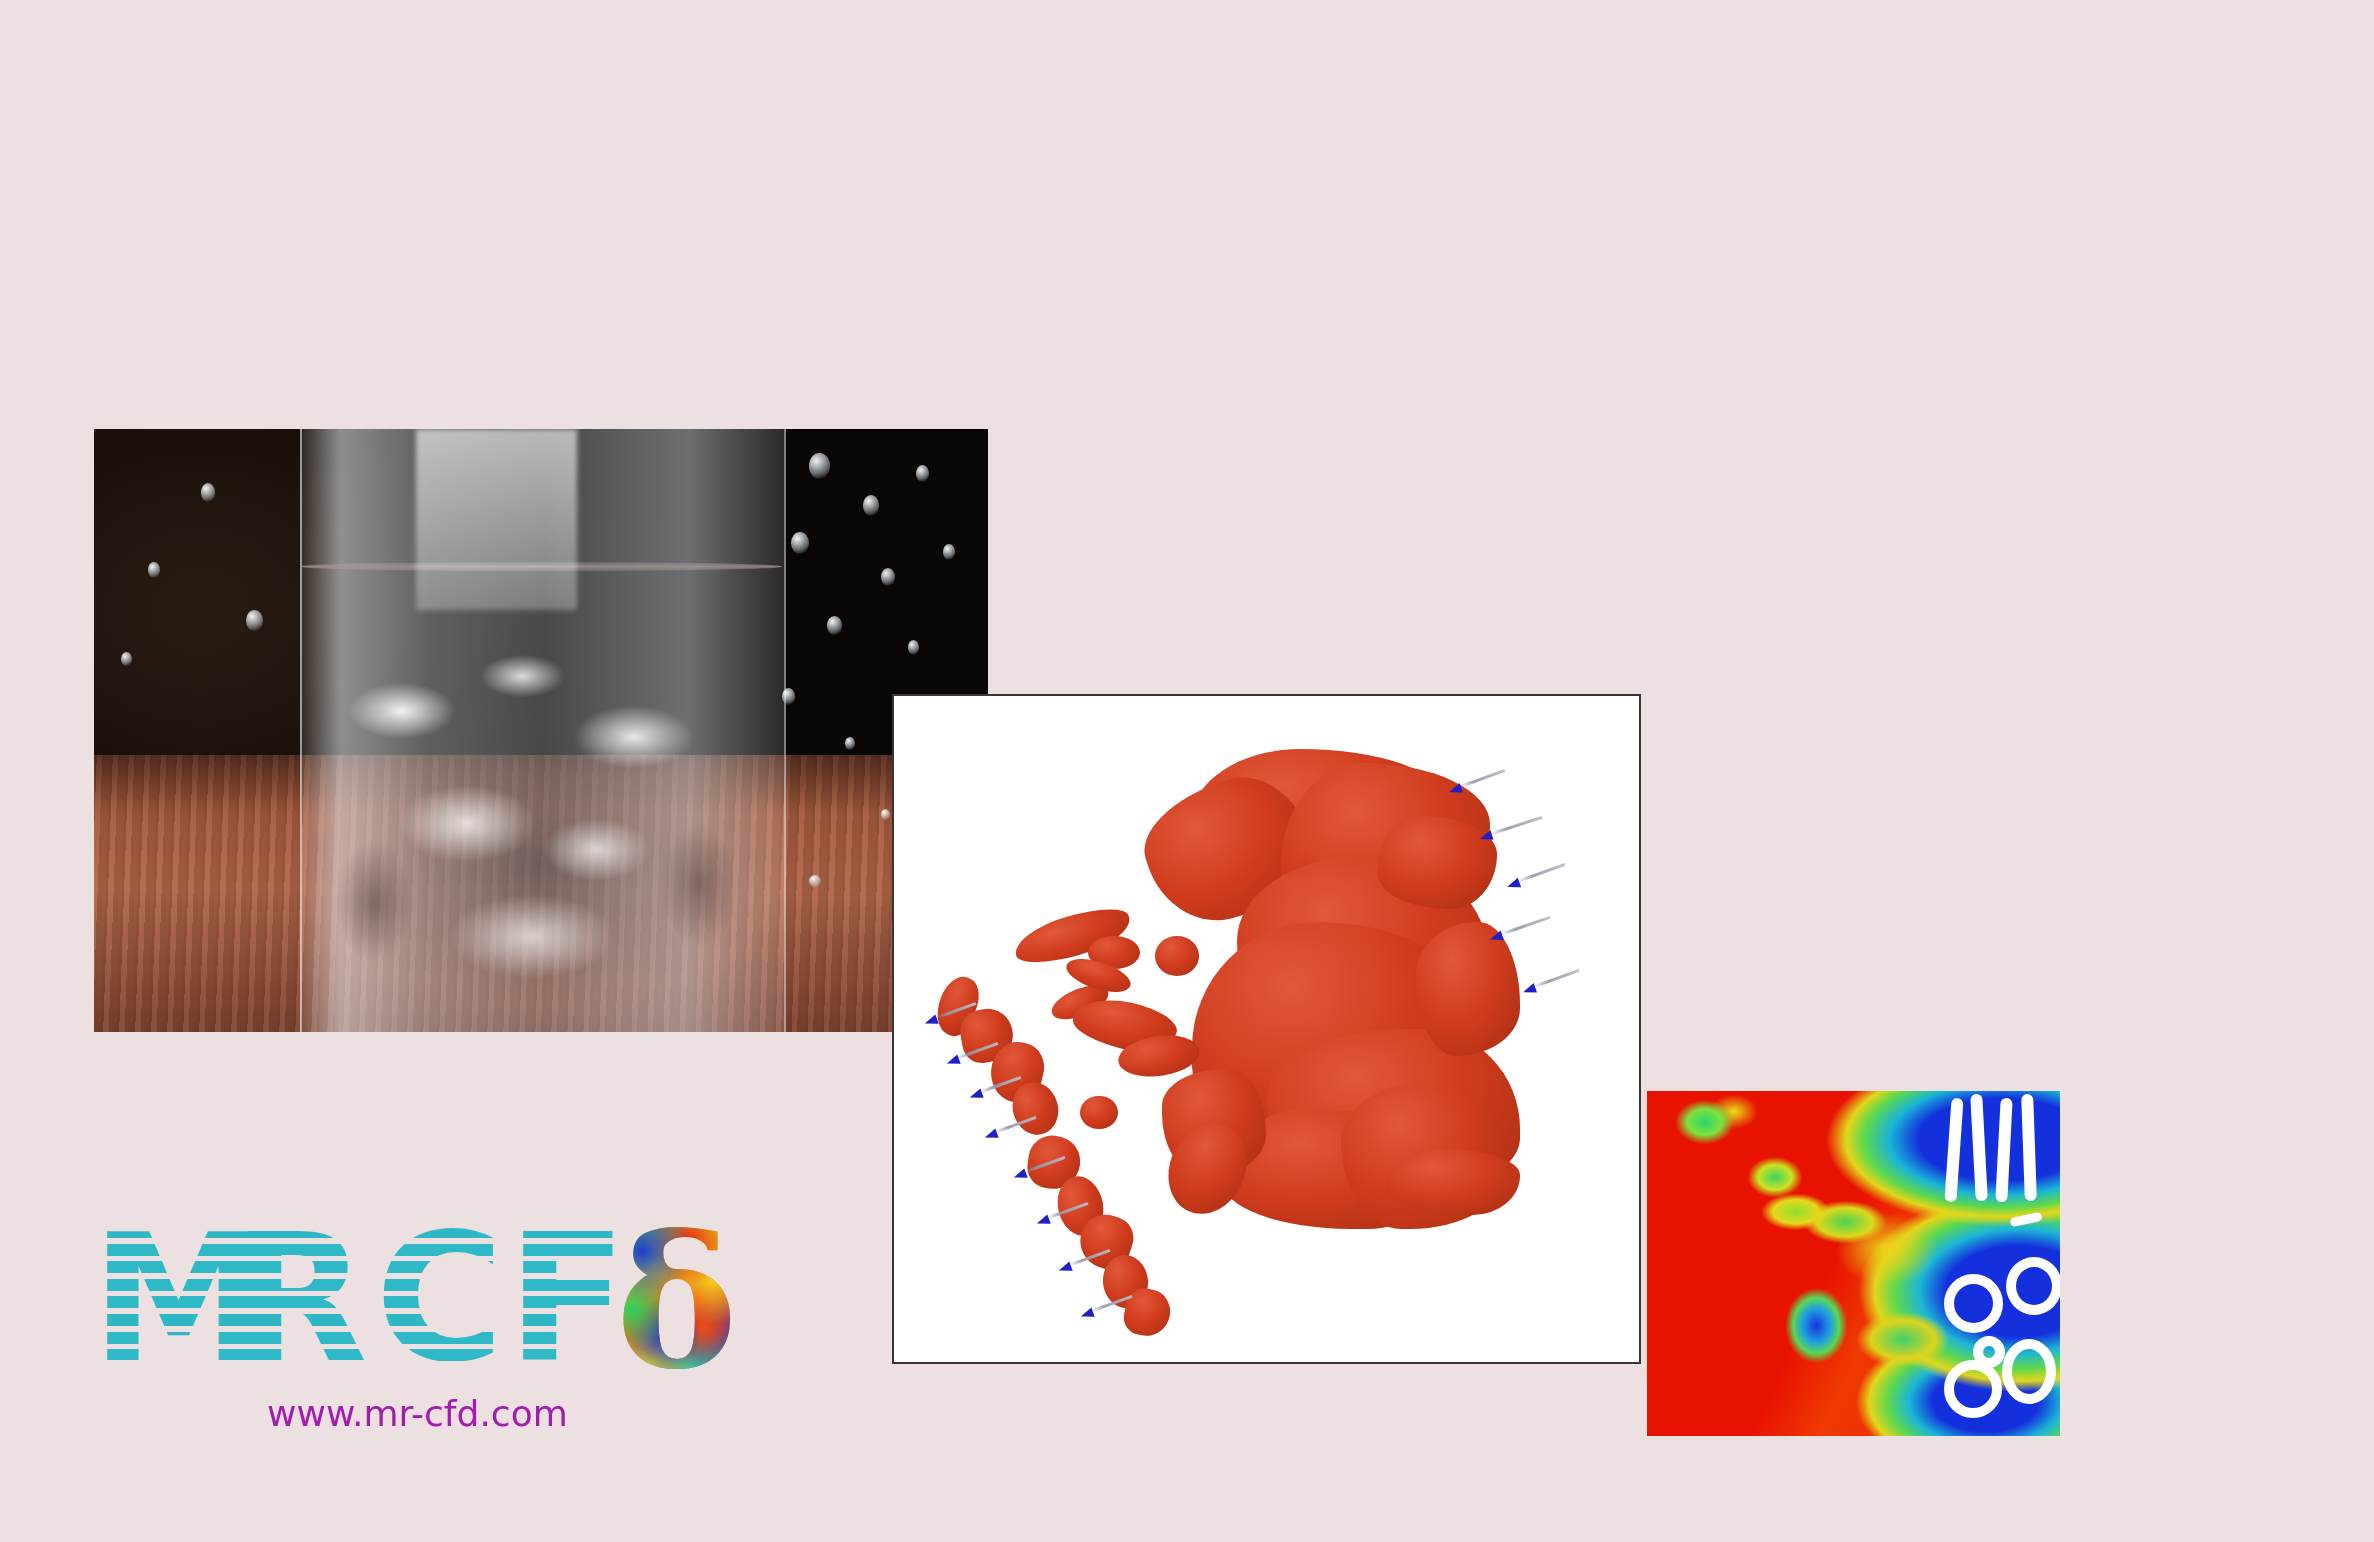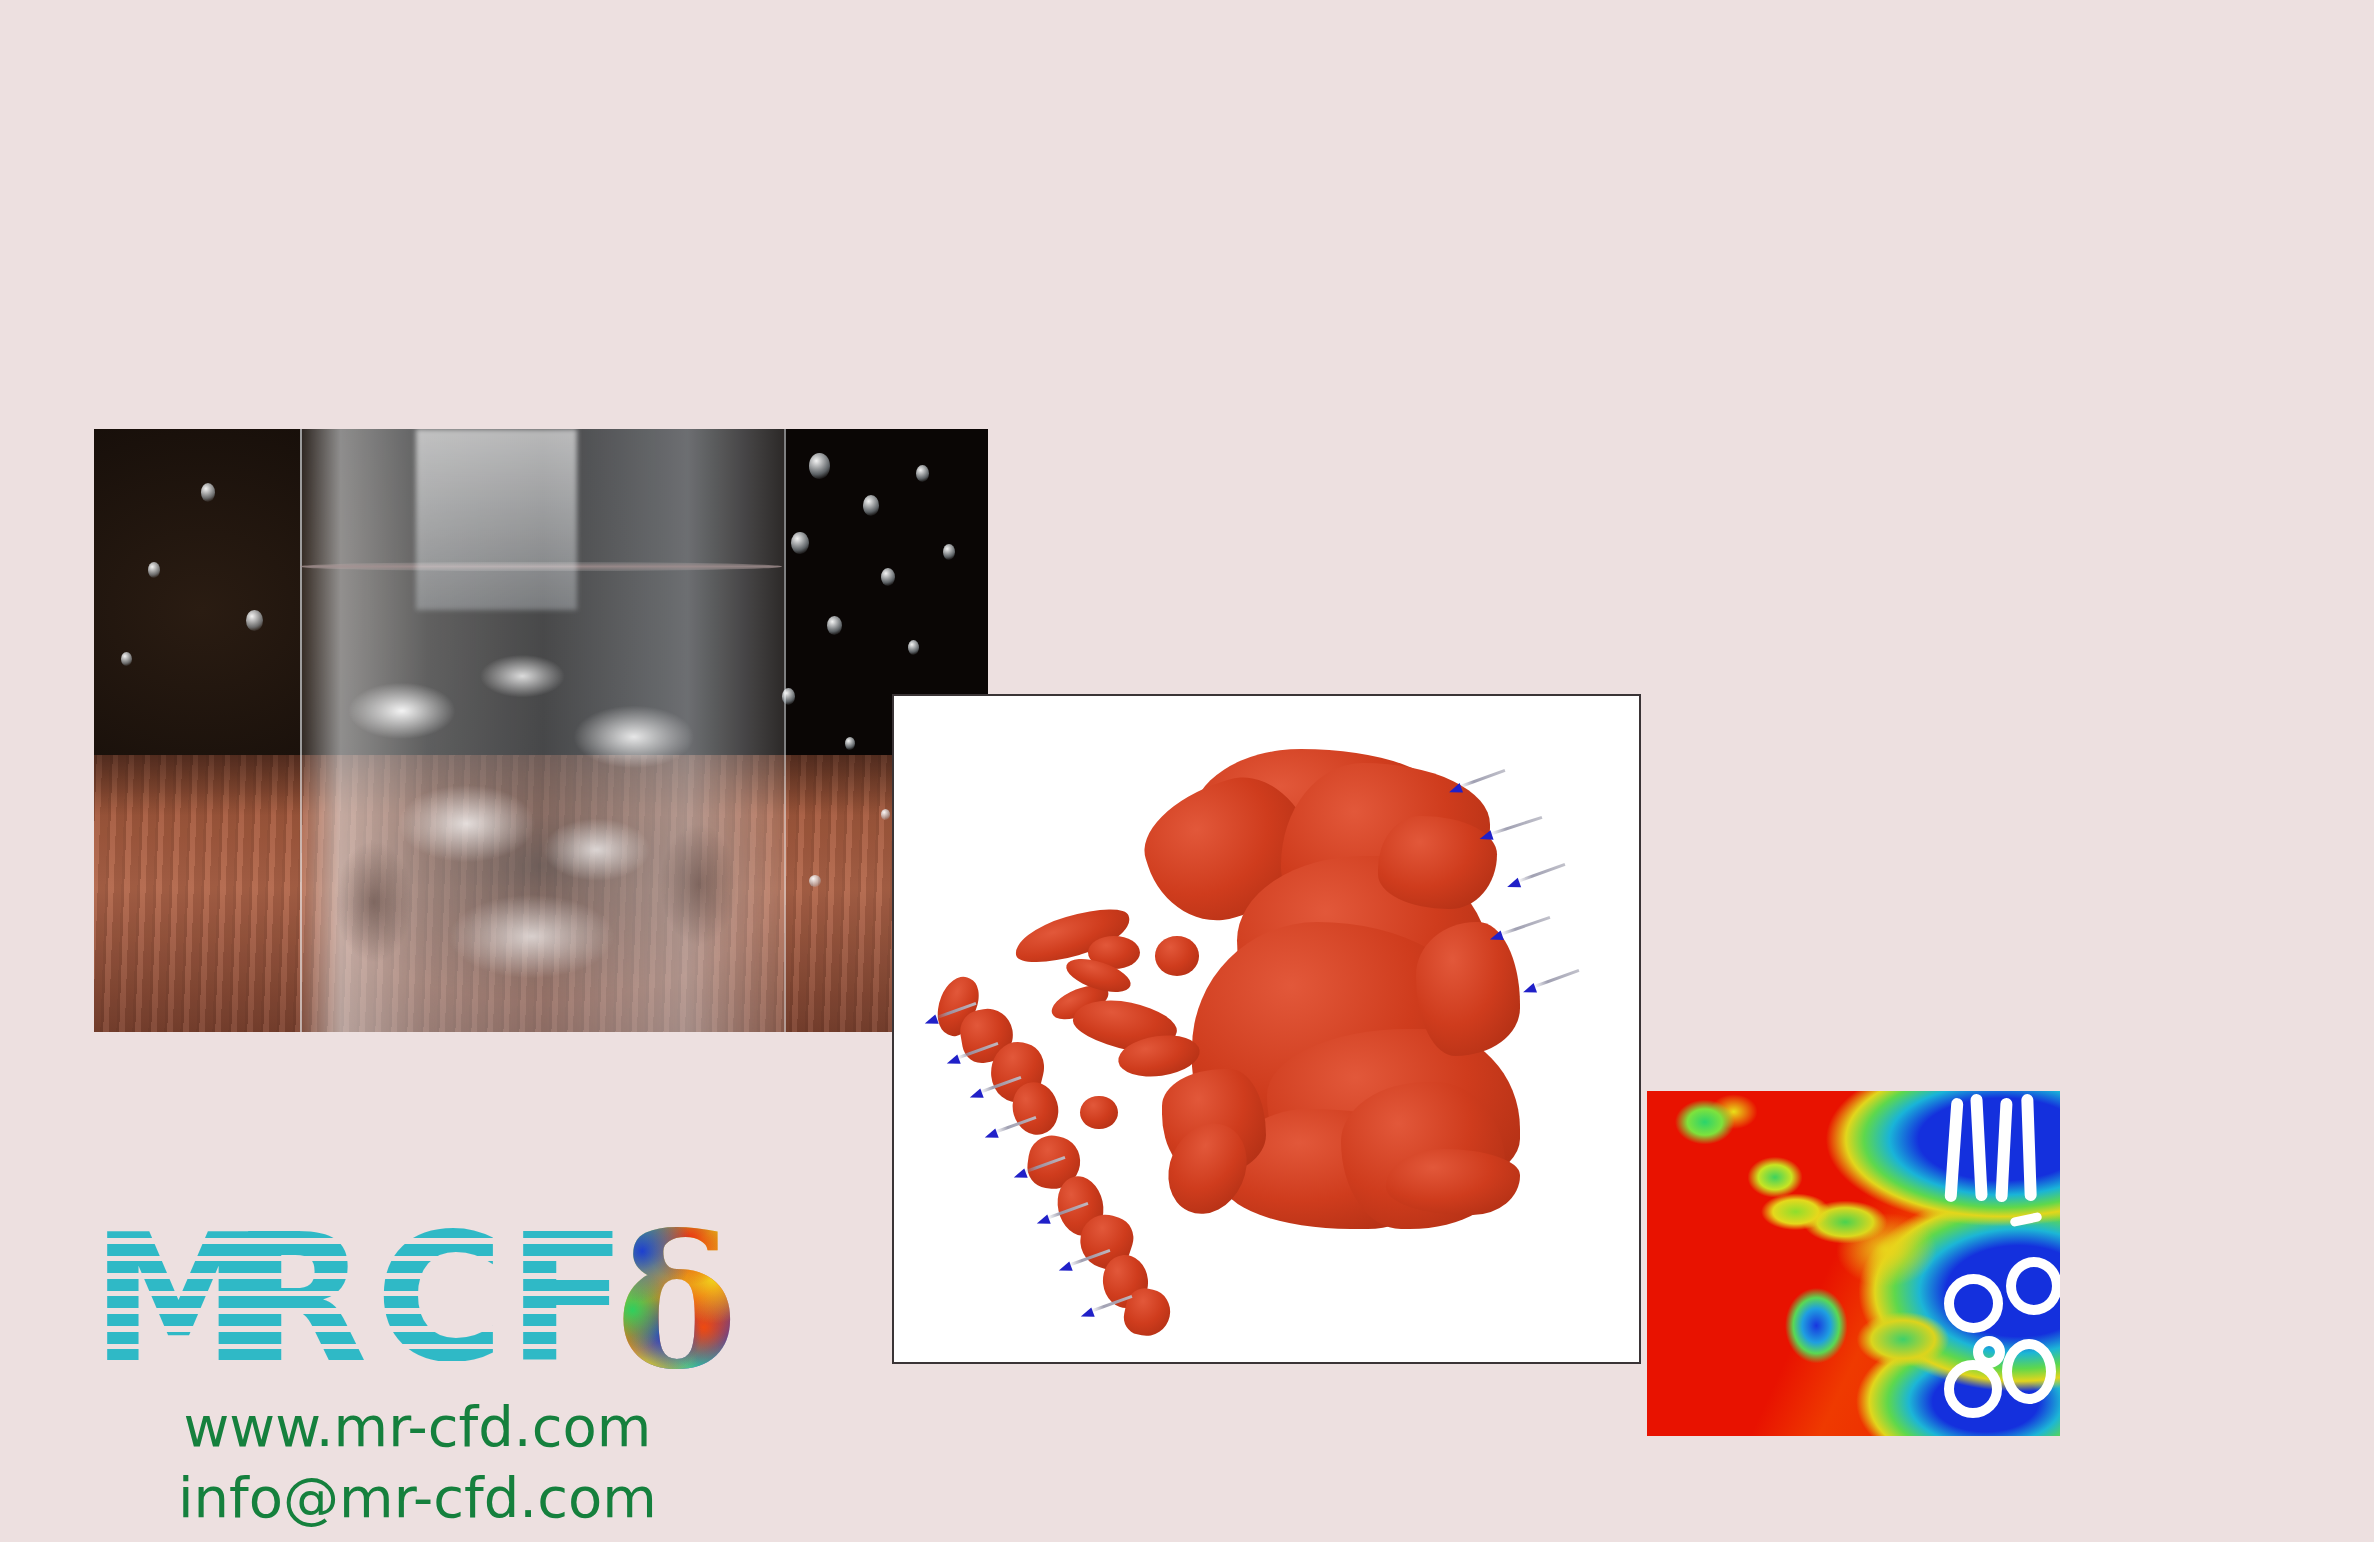--- a/index.html
+++ b/index.html
@@ -308,23 +308,23 @@
   }
   #logo-contact {
     position: absolute;
     left: 20.4px;
     top: 165px;
     width: 612px;
     text-align: center;
   }
   .contact-line {
     font-family: "DejaVu Sans", sans-serif;
-    font-size: 56px;
+    font-size: 36px;
     line-height: 1.27;
-    color: #15803d;
+    color: #a21caf;
     white-space: nowrap;
   }
 </style>
 </head>
 <body>
 
 <div id="slide">
 
 
 
@@ -426,18 +426,17 @@
   <div id="logo">
     <div id="logo-wordmark">
       <div class="logo-letter striped" style="left:0px;">M</div>
       <div class="logo-letter striped" style="left:141px;">R</div>
       <div class="logo-letter striped" style="left:284px;">C</div>
       <div class="logo-letter striped" style="left:416px;">F</div>
       <div id="logo-delta">δ</div>
     </div>
     <div id="logo-contact">
       <div class="contact-line">www.mr-cfd.com</div>
-      <div class="contact-line">info@mr-cfd.com</div>
     </div>
   </div>
 
 </div>
 
 
 </body></html>

